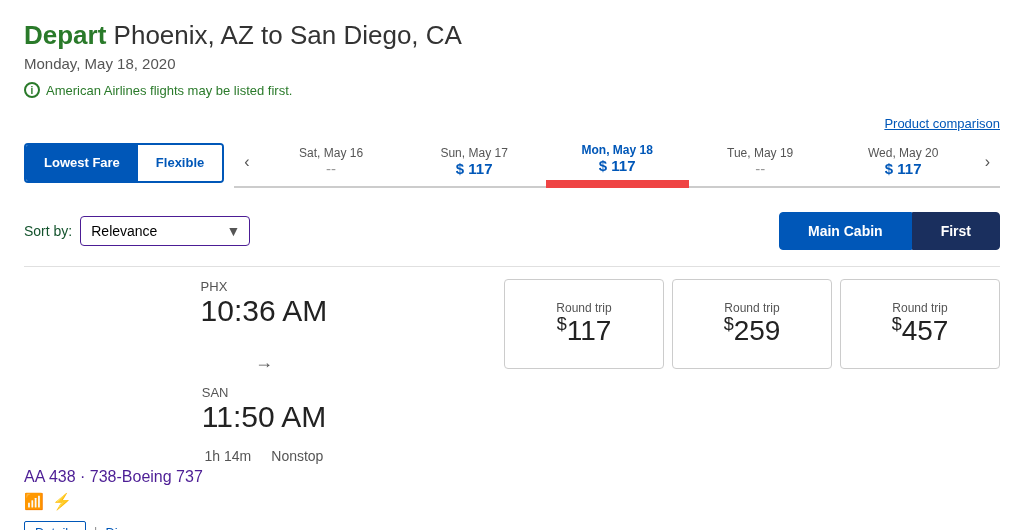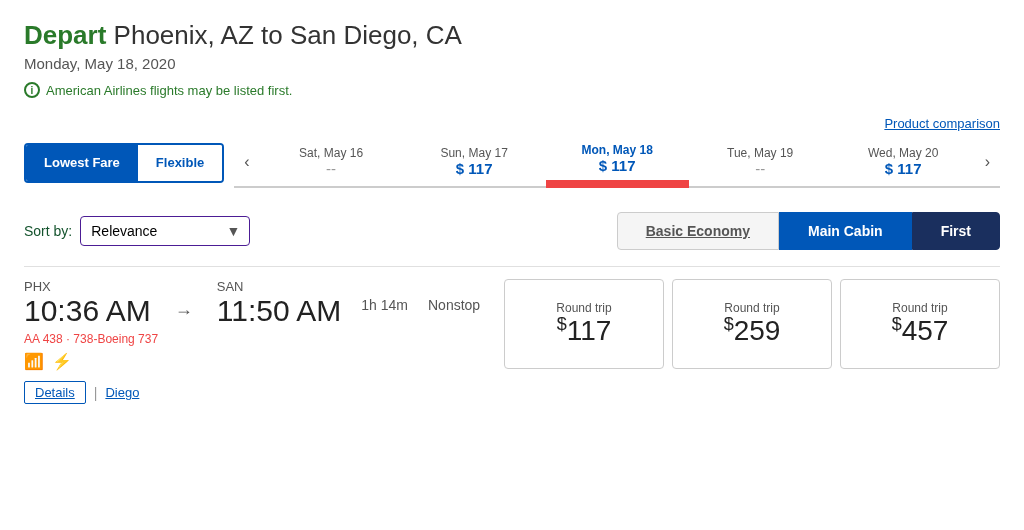--- a/index.html
+++ b/index.html
@@ -211,22 +211,23 @@
       align-items: flex-start;
       padding: 12px 0 0 0;
       border-top: 1px solid #e0e0e0;
     }
     .flight-info {
       flex: 0 0 480px;
     }
     .airports-row {
       display: flex;
       align-items: center;
-      gap: 20px;
+      gap: 12px;
       margin-bottom: 2px;
+      flex-direction: column;
     }
     .airport-block {}
     .airport-code {
       font-size: 13px;
       color: #555;
       font-weight: 400;
     }
     .time {
       font-size: 30px;
       font-weight: 400;
@@ -240,22 +241,22 @@
     }
     .duration-nonstop {
       display: flex;
       gap: 20px;
       align-items: center;
       margin-top: 2px;
       color: #555;
       font-size: 14px;
     }
     .flight-meta {
-      font-size: 12px;
-      color: #ef4444;
+      font-size: 16px;
+      color: #4c1d95;
       margin-top: 4px;
     }
     .amenities {
       display: flex;
       gap: 8px;
       margin-top: 6px;
     }
     .amenity-icon {
       color: #0057b8;
       font-size: 16px;
@@ -366,21 +367,20 @@
 
 <div class="sort-cabin-row">
   <span class="sort-label">Sort by:</span>
   <div class="sort-select-wrapper">
     <select class="sort-select">
       <option>Relevance</option>
     </select>
     <span class="sort-arrow">▼</span>
   </div>
   <div class="cabin-buttons" id="cabin-buttons-container">
-      <button class="cabin-btn basic">Basic Economy</button>
       <button class="cabin-btn active-main">Main Cabin</button>
       <button class="cabin-btn active-first">First</button>
     </div>
 </div>
 
 <div class="flight-row">
   <div class="flight-info">
     <div class="airports-row">
       <div class="airport-block">
         <div class="airport-code">PHX</div>

